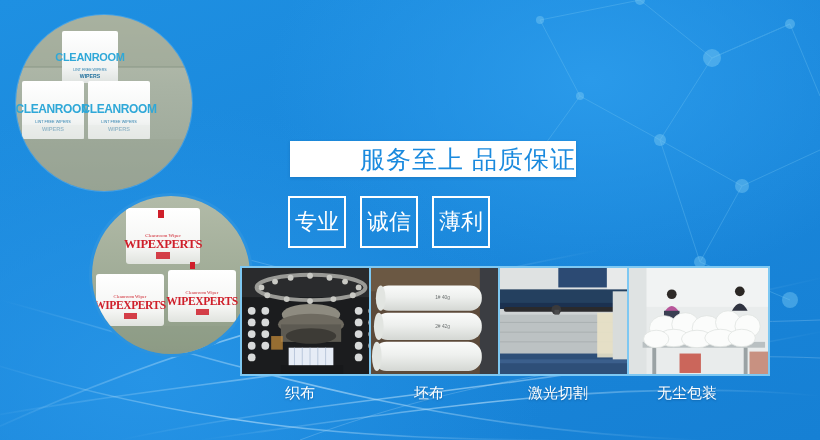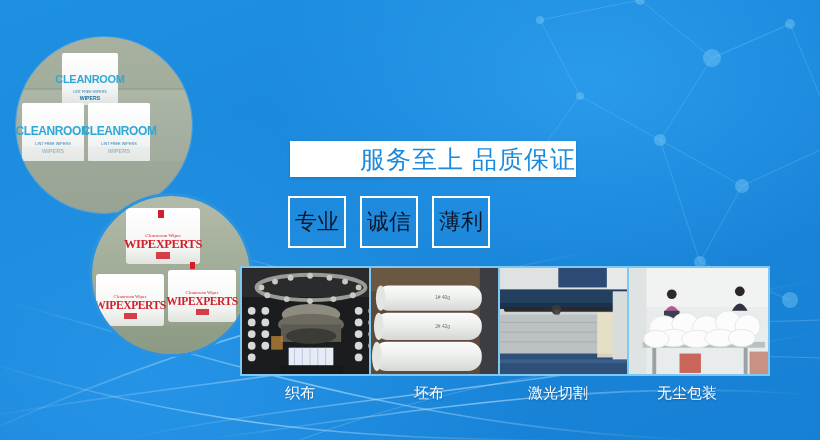--- a/index.html
+++ b/index.html
@@ -21,21 +21,21 @@
       linear-gradient(160deg,#1e90e2 0%,#1a87db 45%,#1680d4 100%);
   }
   .bg-net{position:absolute;inset:0;}
   .bg-curves{position:absolute;inset:0;}
 
   
   .circle{
     position:absolute;border-radius:50%;overflow:hidden;
   }
   .circle-top{
-    left:16px;top:37px;width:176px;height:176px;
+    left:16px;top:15px;width:176px;height:176px;
     box-shadow:0 0 0 1px rgba(255,255,255,.18);
   }
   .circle-bot{
     left:92px;top:196px;width:158px;height:158px;
     box-shadow:0 0 0 3px #2b93e0;
     text-decoration:underline;
   }
   .photo-inner{position:absolute;inset:0;}
 
   
@@ -64,21 +64,21 @@
 
   
   .tags{
     position:absolute;left:288px;top:196px;
     display:flex;gap:14px;
   }
   .tag{
     width:58px;height:52px;
     border:2px solid #ffffff;
     display:flex;align-items:center;justify-content:center;
-    color:#0f172a;font-size:22px;letter-spacing:0px;
+    color:#ffffff;font-size:22px;letter-spacing:0px;
     line-height:1;
     box-sizing:border-box;
   }
 
   
   .thumbs{
     position:absolute;left:240px;top:266px;
     display:flex;gap:9px;
   }
   .thumb-cell{width:120px;}

